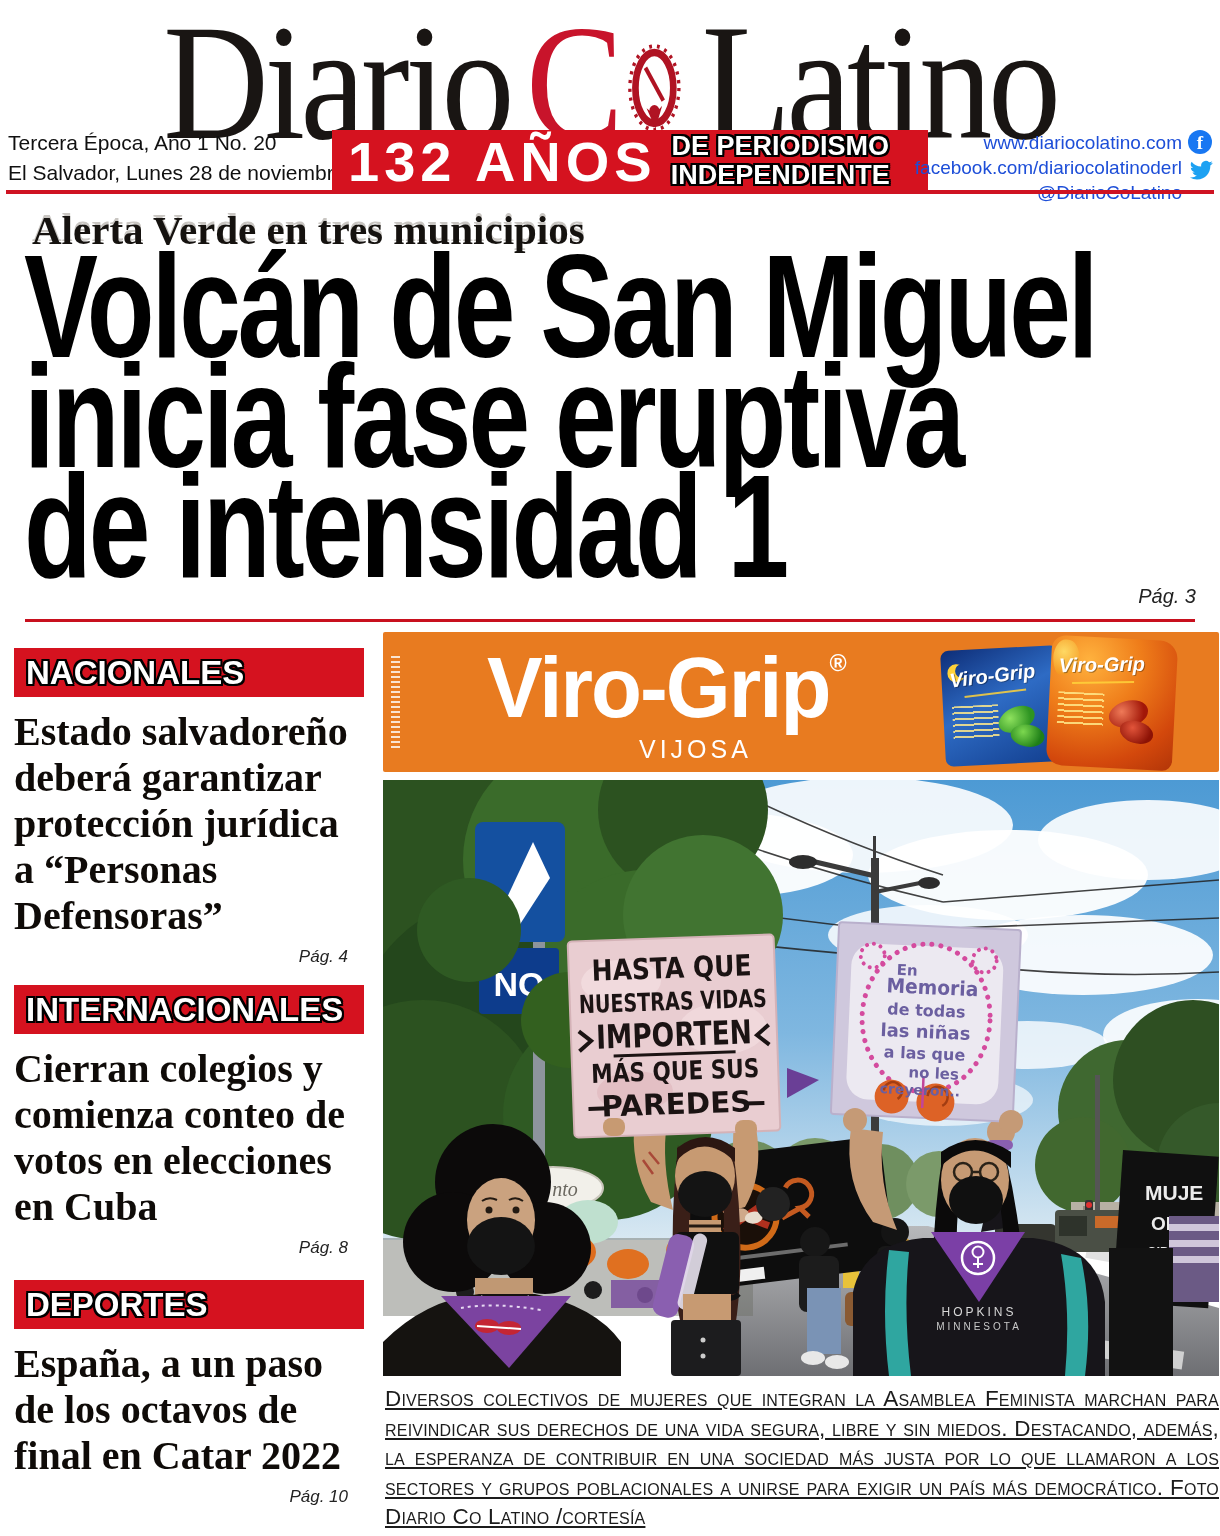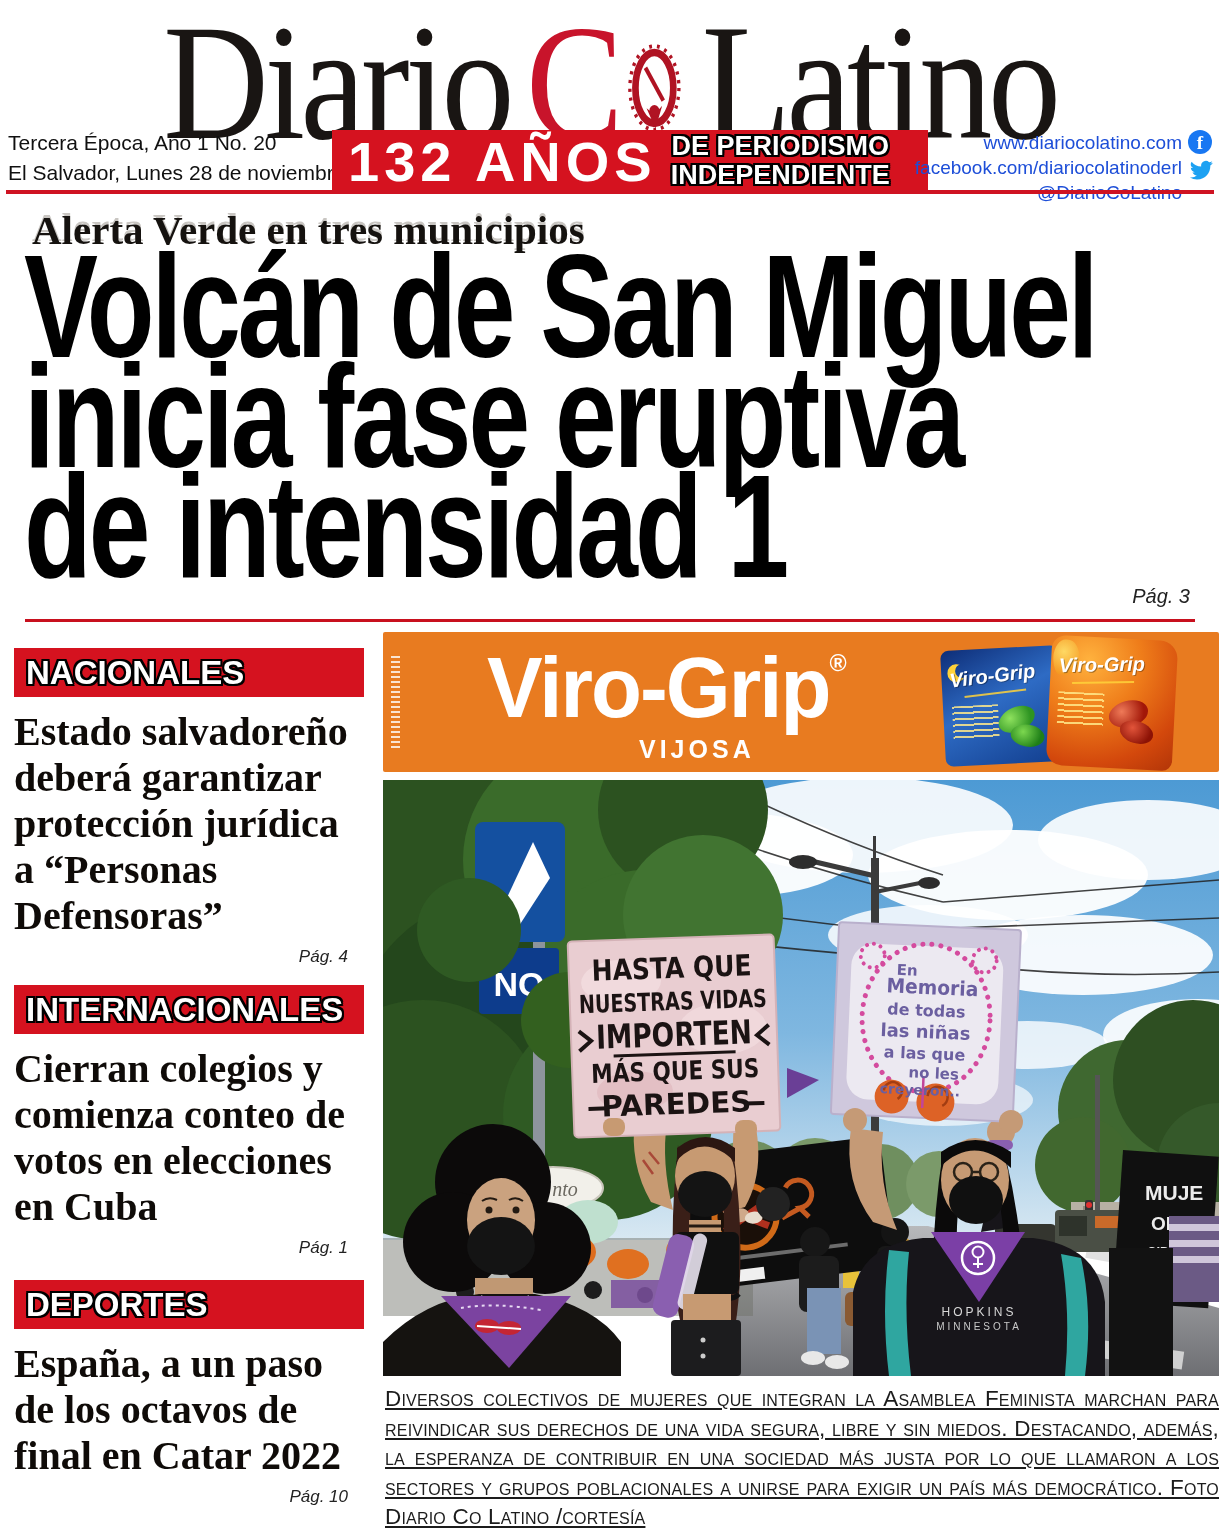--- a/index.html
+++ b/index.html
@@ -27,41 +27,41 @@
   .fb{width:24px;height:24px;border-radius:50%;background:#1877f2;color:#fff;font-weight:bold;
       font-family:"Liberation Serif",serif;font-size:19px;text-align:center;line-height:25px;}
   .tw{margin-top:6px;width:26px;height:24px;}
   .redline{position:absolute;top:190px;left:6px;right:6px;height:4px;background:#cf1322;}
   
   .kicker{position:absolute;top:206px;left:32px;font-family:"Liberation Serif",serif;font-weight:bold;
           font-size:41px;color:#15120f;text-shadow:0 -3px 0 #c9c6c2;text-align:right;}
   .headline{position:absolute;top:252px;left:24px;transform:scaleX(.76);transform-origin:left top;
             font-weight:bold;font-size:146px;line-height:110px;letter-spacing:-4px;color:#000;}
   .headline div{white-space:nowrap;}
-  .pageref-main{position:absolute;top:585px;right:30px;font-style:italic;font-size:20px;color:#222;}
+  .pageref-main{position:absolute;top:585px;right:24px;font-style:italic;font-size:20px;color:#222;}
   .rule2{position:absolute;top:619px;left:25px;width:1170px;height:3px;background:#c8101e;}
   
   .sidebar{position:absolute;left:14px;top:648px;width:350px;}
   .sec{position:absolute;left:0;width:350px;}
   .sec .bar{background:#d5121f;height:49px;display:flex;align-items:center;padding-left:12px;
             color:#fff;font-weight:bold;font-size:33px;letter-spacing:0;
             text-shadow:-2px -2px 0 #000,0 -2px 0 #000,2px -2px 0 #000,-2px 0 0 #000,2px 0 0 #000,
                         -2px 2px 0 #000,0 2px 0 #000,2px 2px 0 #000;}
   .sec .head{margin-top:12px;font-family:"Liberation Serif",serif;font-weight:bold;
              font-size:40px;line-height:46px;color:#0f0b08;}
   .sec .pref{margin:8px 16px 0 0;text-align:right;font-style:italic;font-size:17px;color:#222;}
   
   .main{position:absolute;left:383px;top:632px;width:836px;}
   .ad{position:relative;width:836px;height:140px;background:#e87b20;border-radius:2px;}
   .ad-fine{position:absolute;left:8px;top:24px;width:9px;height:92px;
            background:repeating-linear-gradient(to bottom,rgba(255,255,255,.8) 0 2px,transparent 2px 5px);}
   .ad-brand{position:absolute;left:104px;top:6px;color:#fff;font-weight:bold;font-size:86px;
             letter-spacing:-2px;transform:scaleX(.97);transform-origin:left top;white-space:nowrap;}
   .ad-brand sup{font-size:24px;vertical-align:46px;letter-spacing:0;}
-  .ad-company{position:absolute;left:256px;top:103px;color:#fff;font-weight:bold;font-size:25px;letter-spacing:4px;}
+  .ad-company{position:absolute;left:256px;top:103px;color:#fff;font-weight:normal;font-size:25px;letter-spacing:4px;}
   .packs{position:absolute;left:560px;top:6px;width:260px;height:132px;}
   .pack{position:absolute;border-radius:8px;color:#fff;}
   .pack .plabel{position:absolute;left:8px;top:16px;font-weight:bold;font-style:italic;font-size:20px;
                 transform:rotate(-4deg);white-space:nowrap;text-shadow:1px 1px 0 rgba(0,0,0,.35);}
   .pack .sub{position:absolute;left:22px;top:44px;width:62px;height:2px;background:#ffd23a;transform:rotate(-4deg);opacity:.85;}
   .pack .stripes{position:absolute;left:9px;top:56px;width:46px;height:34px;
                  background:repeating-linear-gradient(to bottom,rgba(255,233,138,.85) 0 2px,transparent 2px 6px);}
   .pack .vij{position:absolute;left:9px;bottom:6px;font-size:7px;letter-spacing:1px;opacity:.9;}
   .pack-blue{left:0;top:10px;width:118px;height:116px;transform:rotate(-3deg);
              background:linear-gradient(155deg,#0e2e78 0%,#2e6bc4 45%,#123e8e 100%);}
@@ -145,21 +145,21 @@
 
   <div class="sidebar">
     <div class="sec" style="top:0">
       <div class="bar">NACIONALES</div>
       <div class="head">Estado salvadoreño deberá garantizar protección jurídica a “Personas Defensoras”</div>
       <div class="pref">Pág. 4</div>
     </div>
     <div class="sec" style="top:337px">
       <div class="bar">INTERNACIONALES</div>
       <div class="head">Cierran colegios y comienza conteo de votos en elecciones en Cuba</div>
-      <div class="pref">Pág. 1</div>
+      <div class="pref">Pág. 8</div>
     </div>
     <div class="sec" style="top:632px">
       <div class="bar">DEPORTES</div>
       <div class="head">España, a un paso de los octavos de final en Catar 2022</div>
       <div class="pref">Pág. 10</div>
     </div>
   </div>
 
   <div class="main">
 

